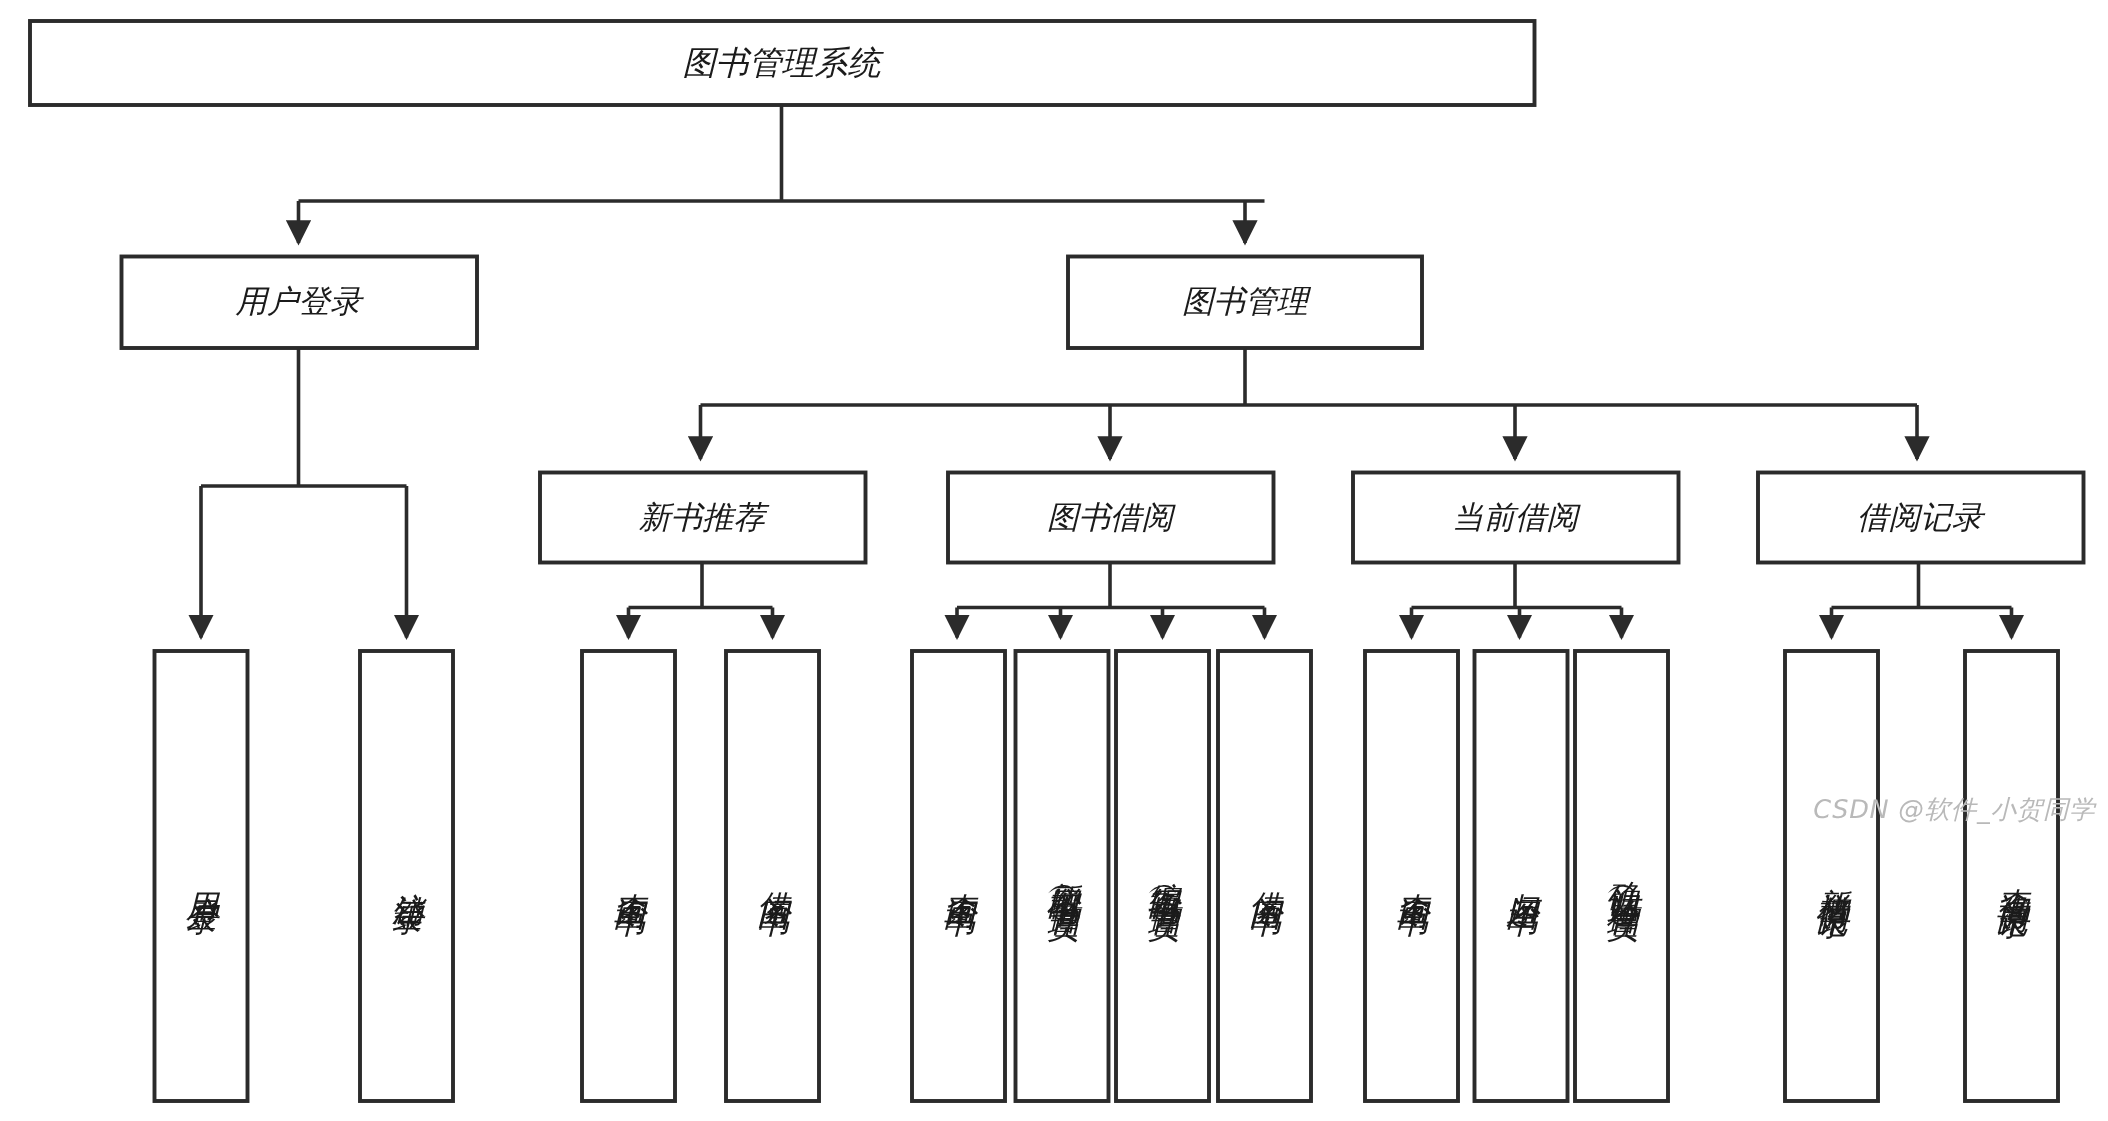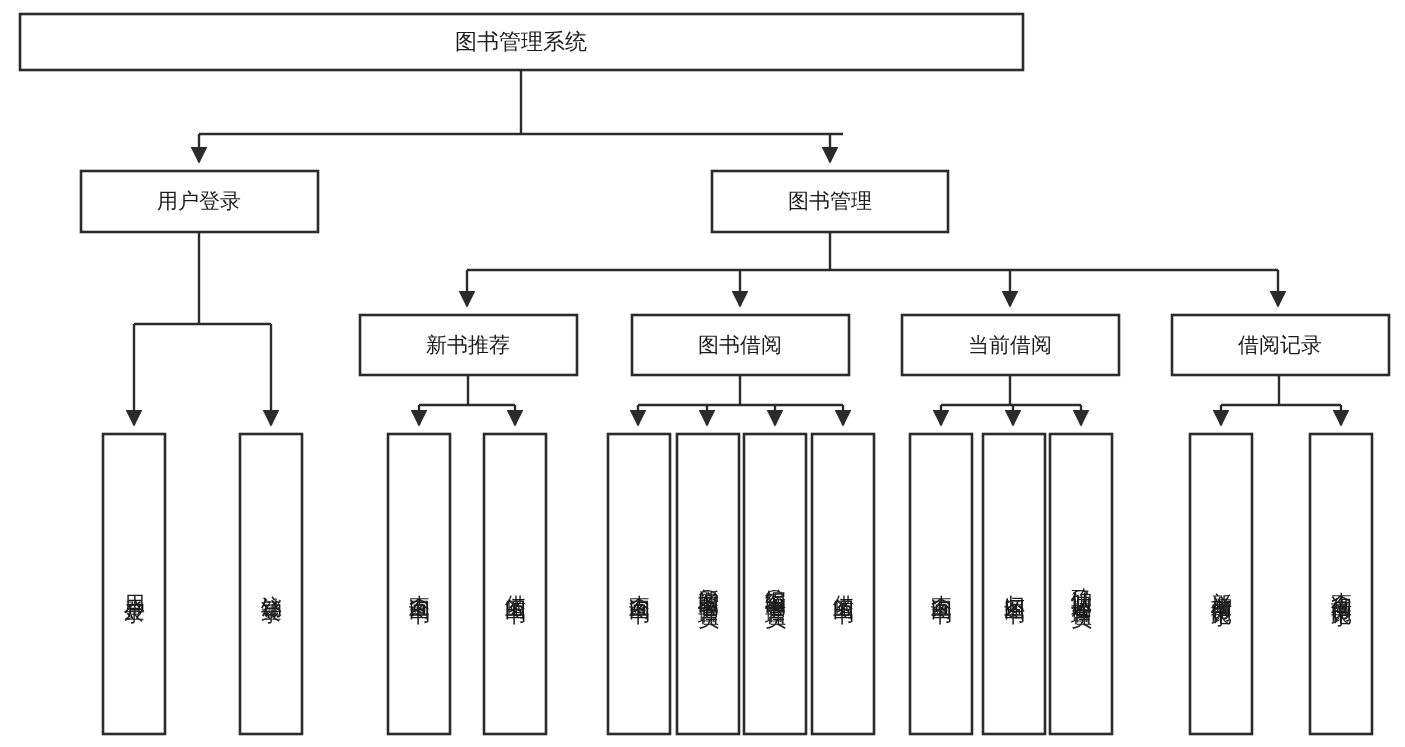--- a/index.html
+++ b/index.html
@@ -10,20 +10,21 @@
   body {
     width: 1405px;
     height: 747px;
     font-family: "DejaVu Sans", "Liberation Sans", sans-serif;
     overflow: hidden;
   }
   #diagram-root {
     position: relative;
     width: 1405px;
     height: 557px;
+    font-style: italic;
   }
   svg.diagram-canvas {
     position: absolute;
     top: 0;
     left: 0;
     width: 1405px;
     height: 747px;
   }
   .node-box {
     fill: #ffffff;
@@ -237,13 +238,14 @@
         <span class="leaf-label">确认归还（管理员）</span>
       </div>
       <div class="leaf-label-wrap" style="left: 1190px; top: 434px; width: 62px; height: 300px;">
         <span class="leaf-label">新增借阅记录</span>
       </div>
       <div class="leaf-label-wrap" style="left: 1310px; top: 434px; width: 62px; height: 300px;">
         <span class="leaf-label">查询借阅记录</span>
       </div>
     </div>
 
+  <div class="watermark">CSDN @软件_小贺同学</div>
 </div>
 
 </body></html>

